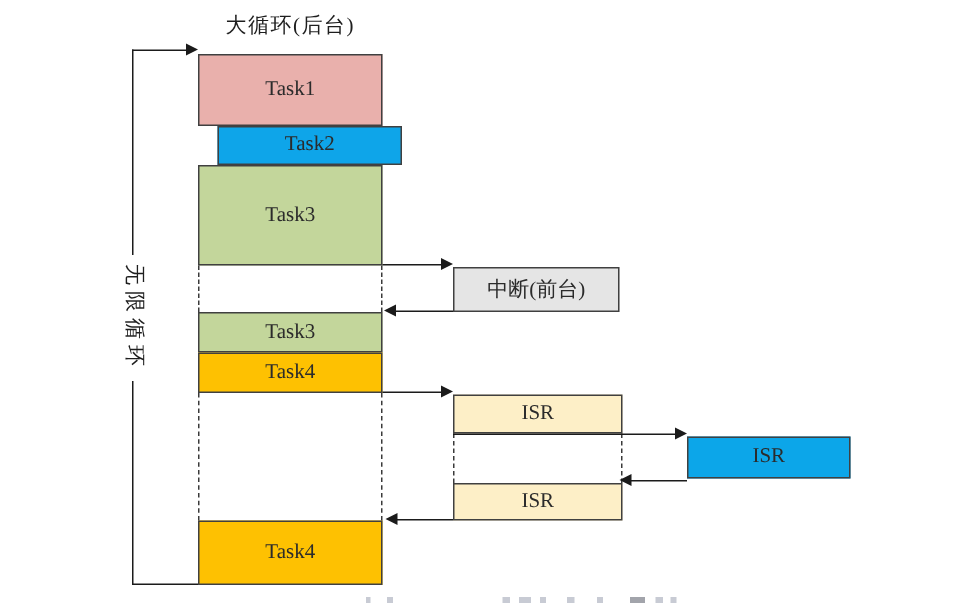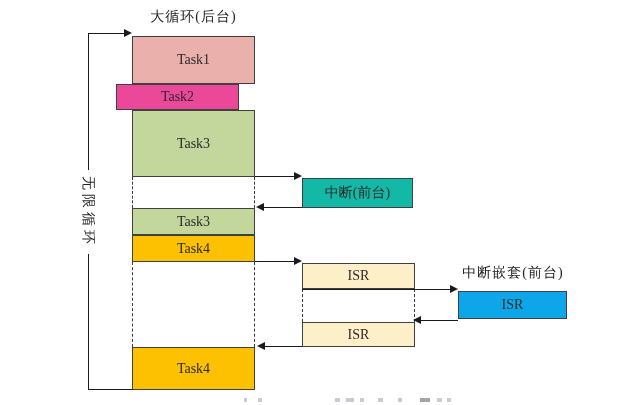--- a/index.html
+++ b/index.html
@@ -38,46 +38,45 @@
 
   <div class="toplabel cjk" style="left:120px;top:8px;width:147px;">大循环(后台)</div>
 
   <div class="vline" style="left:88px;top:33px;height:357px;"></div>
   <div class="hline" style="left:88px;top:33px;width:38px;"></div>
   <div class="arr-r" style="left:124px;top:29px;"></div>
   <div class="hline" style="left:88px;top:389px;width:45px;"></div>
   <div id="infinite-loop" class="cjk">无限循环</div>
 
   <div class="box" style="left: 132px; top: 36px; width: 123px; height: 48px; background-color: rgb(233, 176, 172);">Task1</div>
-  <div class="box" style="left: 116px; top: 84px; width: 123px; height: 26px; background-color: #ec4899;">Task2</div>
+  <div class="box" style="left: 145px; top: 84px; width: 123px; height: 26px; background-color: #0ea5e9;">Task2</div>
   <div class="box" style="left: 132px; top: 110px; width: 123px; height: 67px; background-color: rgb(195, 214, 155);">Task3</div>
   <div class="box" style="left: 132px; top: 208px; width: 123px; height: 27px; background-color: rgb(195, 214, 155);">Task3</div>
   <div class="box" style="left: 132px; top: 235px; width: 123px; height: 27px; background-color: rgb(254, 193, 1);">Task4</div>
   <div class="box" style="left: 132px; top: 347px; width: 123px; height: 43px; background-color: rgb(254, 193, 1);">Task4</div>
 
   <div class="vdash" style="left:132px;top:177px;height:31px;"></div>
   <div class="vdash" style="left:254px;top:177px;height:31px;"></div>
 
   <div class="vdash" style="left:132px;top:262px;height:85px;"></div>
   <div class="vdash" style="left:254px;top:262px;height:85px;"></div>
 
-  <div class="box cjk" style="left: 302px; top: 178px; width: 111px; height: 30px; background-color: #14b8a6;">中断(前台)</div>
+  <div class="box cjk" style="left: 302px; top: 178px; width: 111px; height: 30px; background-color: #e5e5e5;">中断(前台)</div>
 
   <div class="hline" style="left:255px;top:176px;width:42px;"></div>
   <div class="arr-r" style="left:294px;top:172px;"></div>
   <div class="hline" style="left:260px;top:207px;width:42px;"></div>
   <div class="arr-l" style="left:256px;top:203px;"></div>
 
   <div class="box" style="left: 302px; top: 263px; width: 113px; height: 26px; background-color: rgb(253, 239, 199);">ISR</div>
   <div class="box" style="left: 302px; top: 322px; width: 113px; height: 25px; background-color: rgb(253, 239, 199);">ISR</div>
 
   <div class="vdash" style="left:302px;top:289px;height:33px;"></div>
   <div class="vdash" style="left:414px;top:289px;height:33px;"></div>
 
-  <div class="toplabel cjk" style="left:432px;top:264px;width:162px;">中断嵌套(前台)</div>
   <div class="box" style="left: 458px; top: 291px; width: 109px; height: 28px; background-color: rgb(12, 166, 233);">ISR</div>
 
   <div class="hline" style="left:255px;top:261px;width:42px;"></div>
   <div class="arr-r" style="left:294px;top:257px;"></div>
 
   <div class="hline" style="left:302px;top:289px;width:150px;"></div>
   <div class="arr-r" style="left:450px;top:285px;"></div>
 
   <div class="hline" style="left:417px;top:320px;width:41px;"></div>
   <div class="arr-l" style="left:413px;top:316px;"></div>

